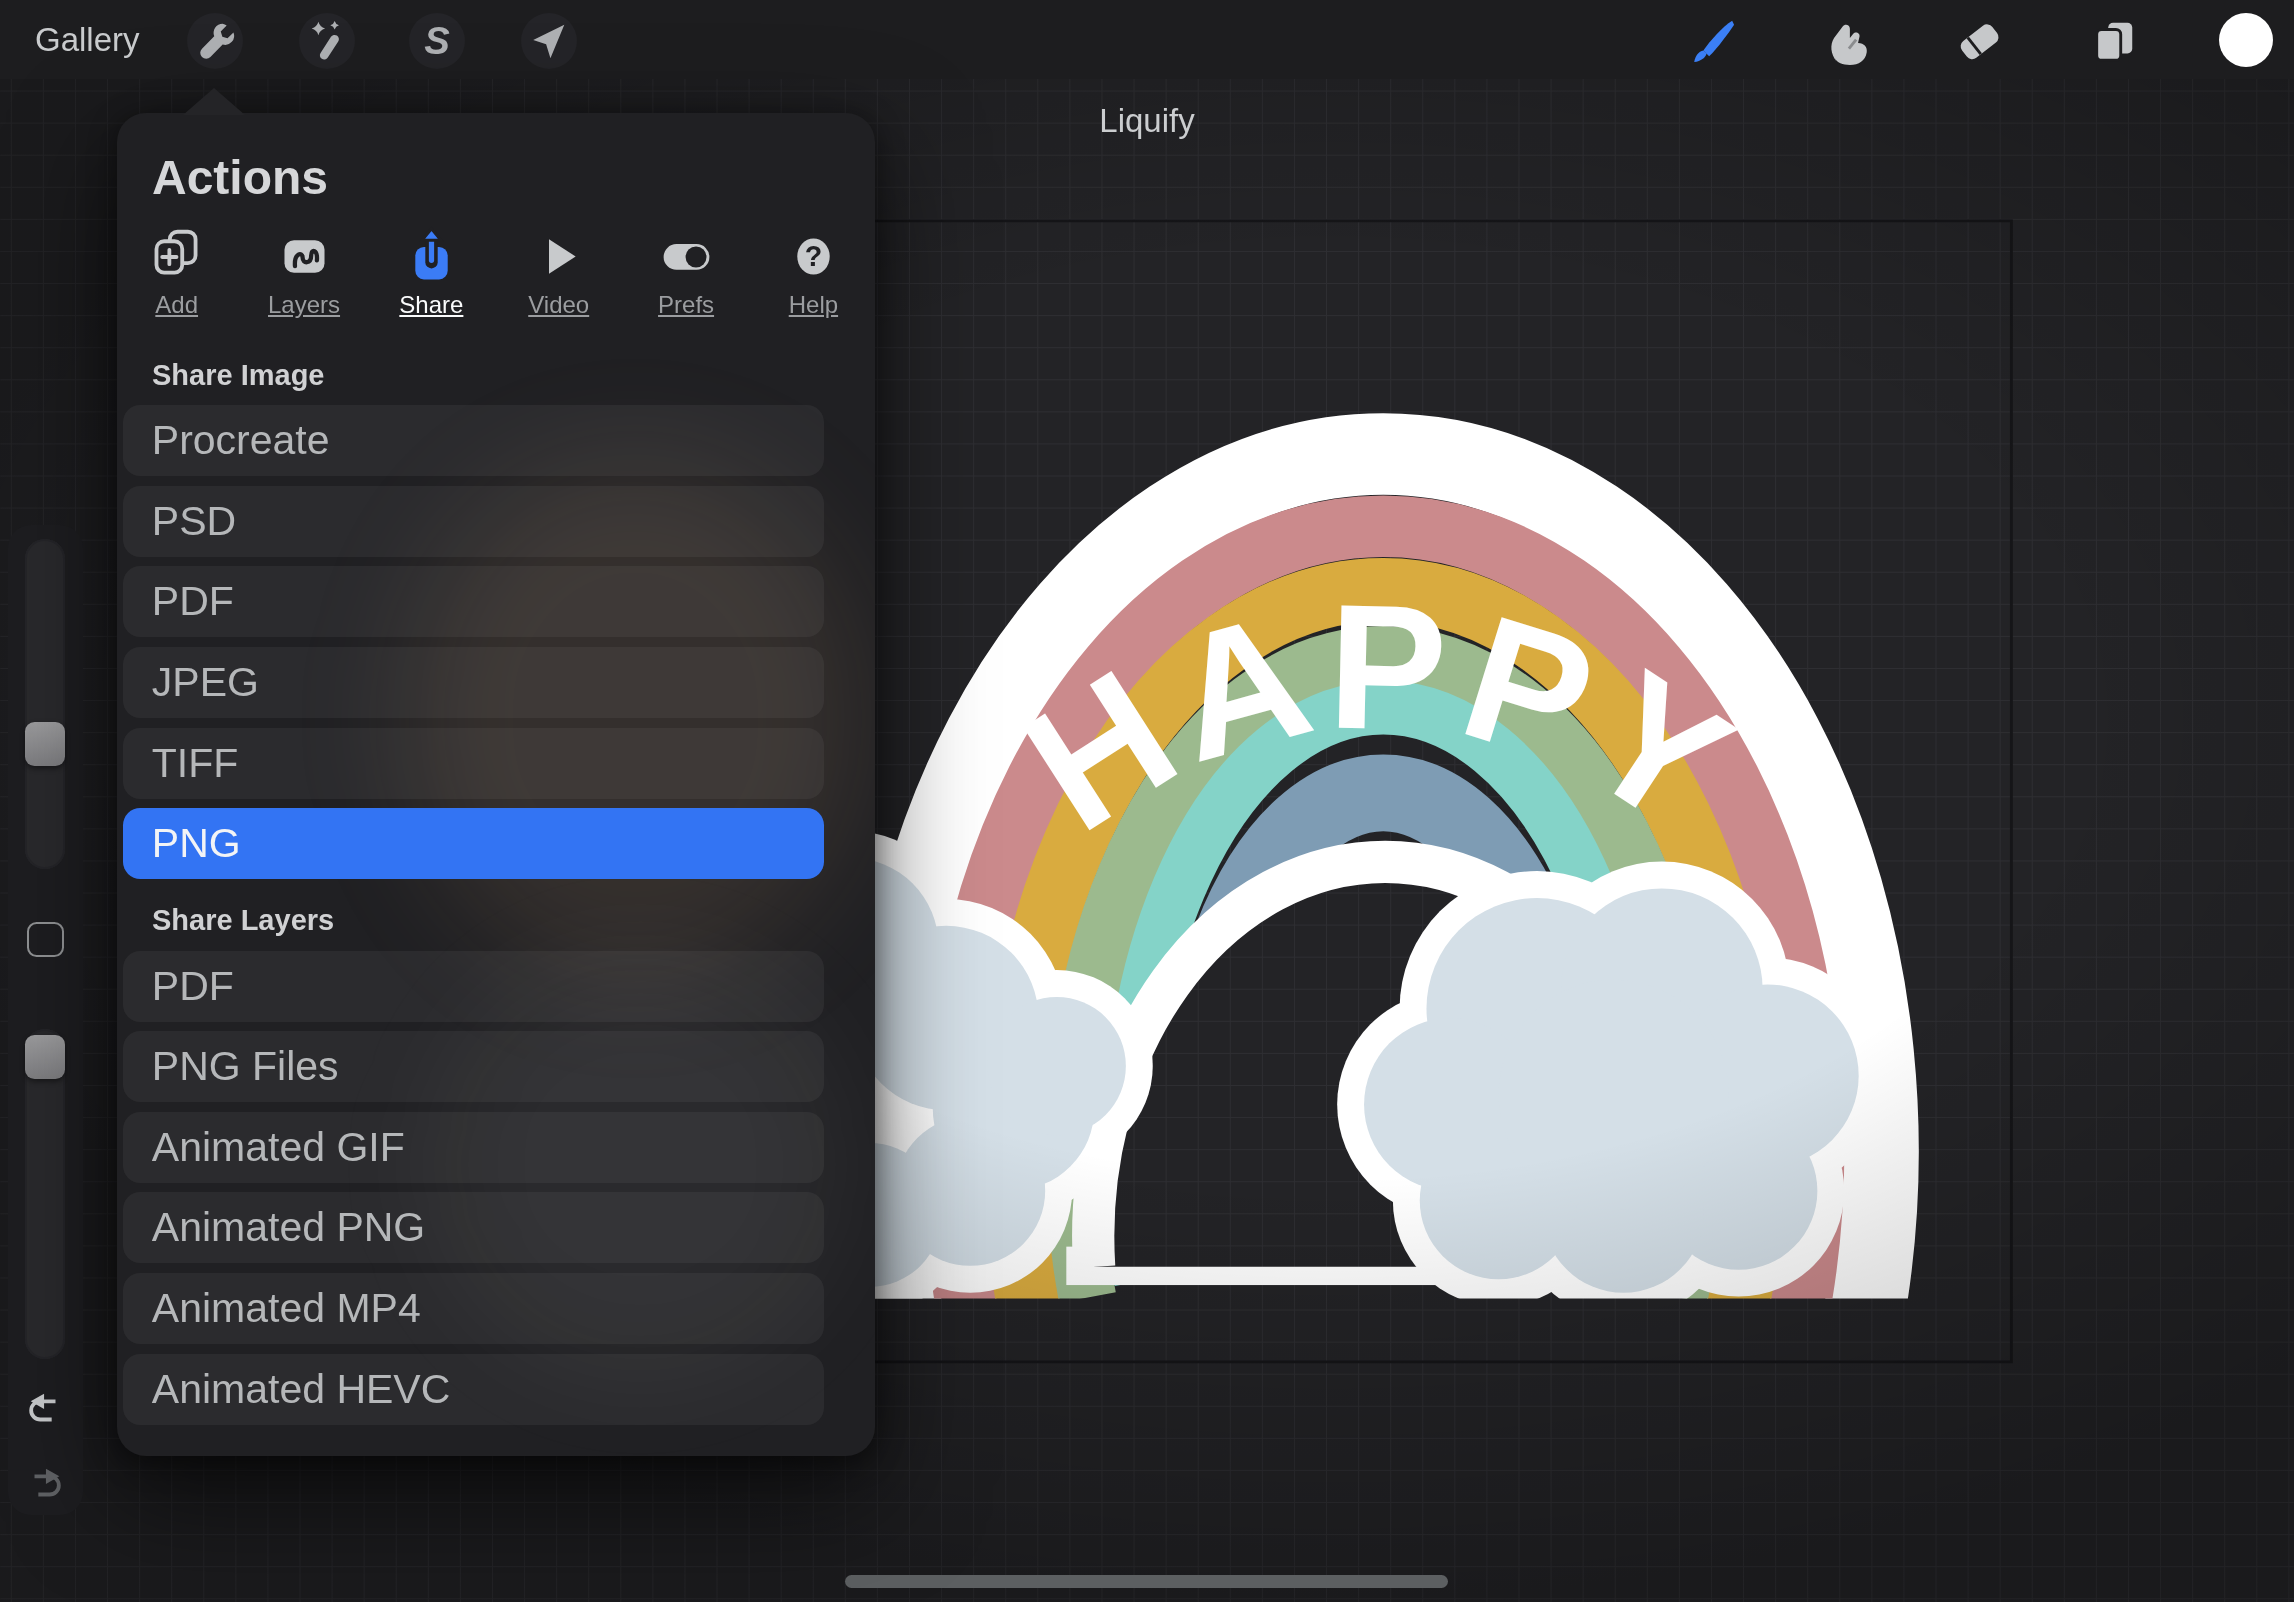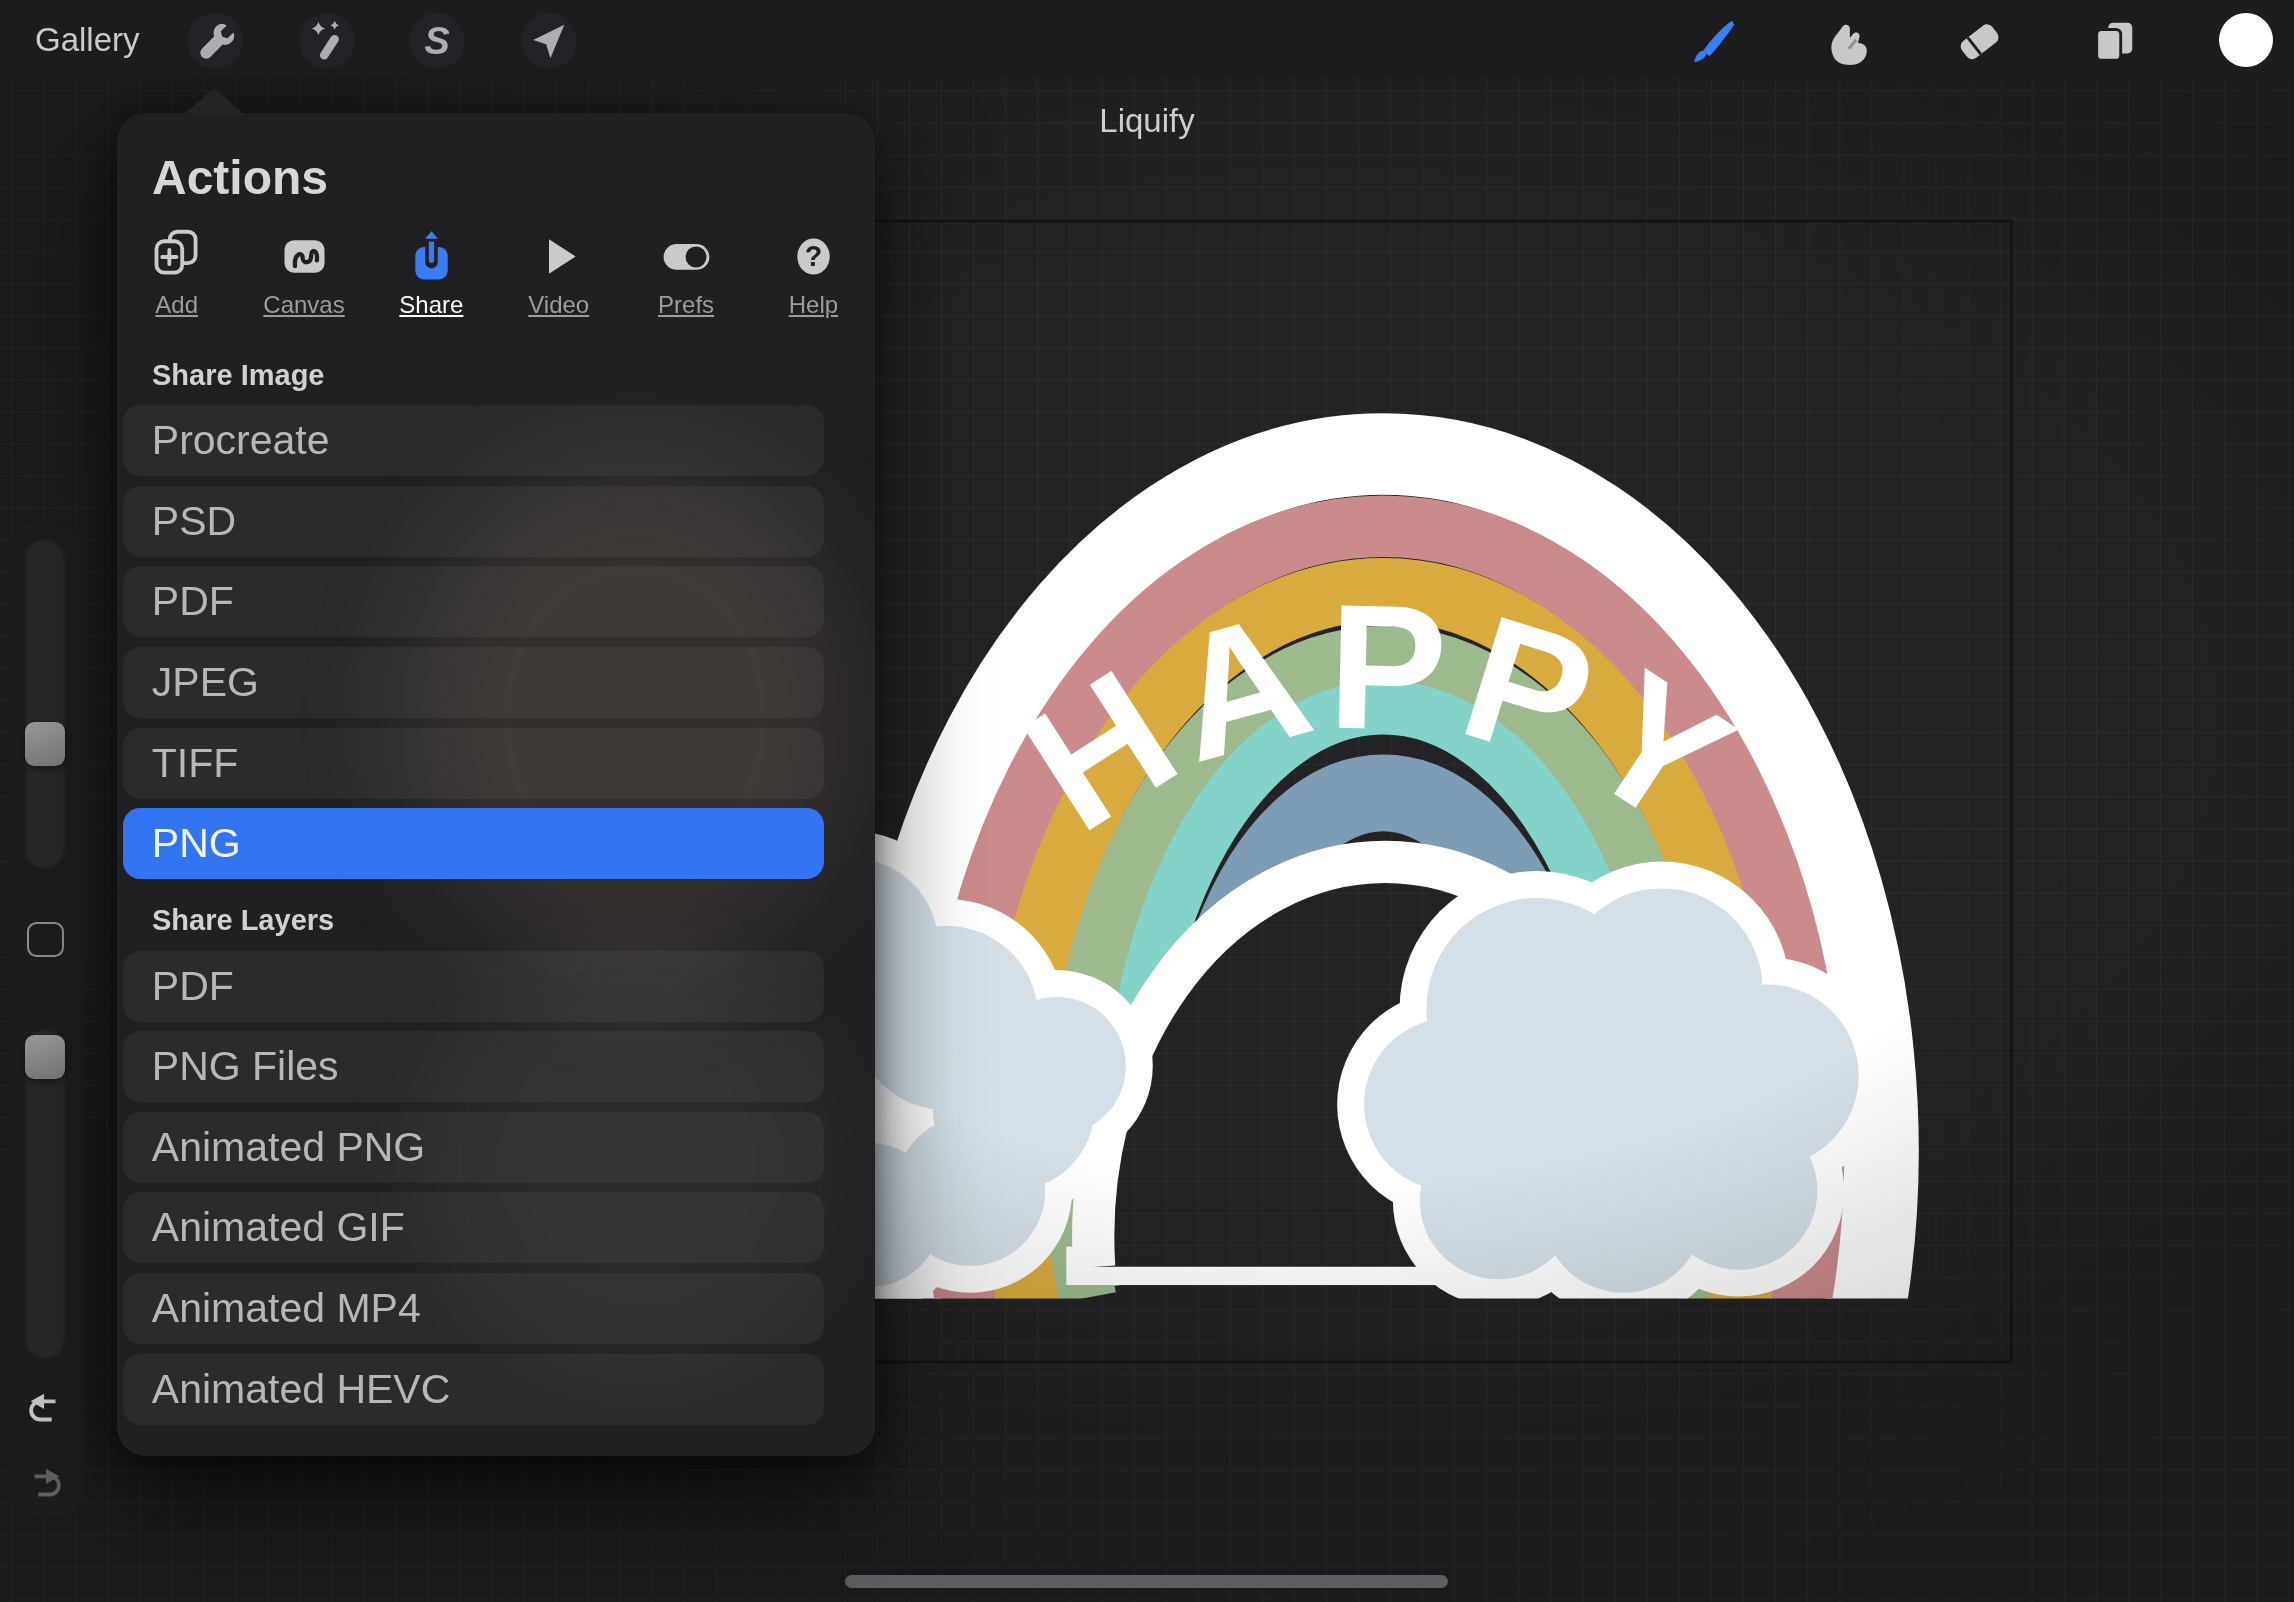--- a/index.html
+++ b/index.html
@@ -222,21 +222,21 @@
           <rect x="11" y="16" width="27" height="33" rx="8" fill="#202023" stroke="#c8cacc" stroke-width="4"></rect>
           <path d="M24.5 25 v15 M17 32.5 h15" stroke="#c8cacc" stroke-width="4" stroke-linecap="round"></path>
         </svg>
         <span class="tlabel">Add</span>
       </div>
       <div class="tab">
         <svg class="ticon" viewBox="0 0 64 64">
           <rect x="11" y="15" width="42" height="34" rx="10" fill="#c8cacc"></rect>
           <path d="M22 42 C21 28 30 27 30 33 C30 40 39 40 39 31 C39 23 46 25 45 36" fill="none" stroke="#202023" stroke-width="4.5" stroke-linecap="round"></path>
         </svg>
-        <span class="tlabel">Canvas</span>
+        <span class="tlabel">Layers</span>
       </div>
       <div class="tab sel">
         <svg class="ticon" viewBox="0 0 64 64">
           <rect x="15" y="22" width="34" height="34" rx="9" fill="#3b7cf6"></rect>
           <path d="M32 10 V38" stroke="#202023" stroke-width="13" stroke-linecap="round"></path>
           <path d="M32 9 V36" stroke="#3b7cf6" stroke-width="5.5" stroke-linecap="round"></path>
           <path d="M32 3 L22 15 H42 Z" fill="#3b7cf6" stroke="#202023" stroke-width="3"></path>
         </svg>
         <span class="tlabel">Share</span>
       </div>
@@ -283,24 +283,24 @@
       </div>
 
     <div class="sec-header layers">Share Layers</div>
     <div class="row">
         <span>PDF</span>
       </div>
     <div class="row">
         <span>PNG Files</span>
       </div>
     <div class="row">
+        <span>Animated GIF</span>
+      </div>
+    <div class="row">
         <span>Animated PNG</span>
-      </div>
-    <div class="row">
-        <span>Animated GIF</span>
       </div>
     <div class="row">
         <span>Animated MP4</span>
       </div>
     <div class="row">
         <span>Animated HEVC</span>
       </div>
   </div>
 
   <div class="siderail">

